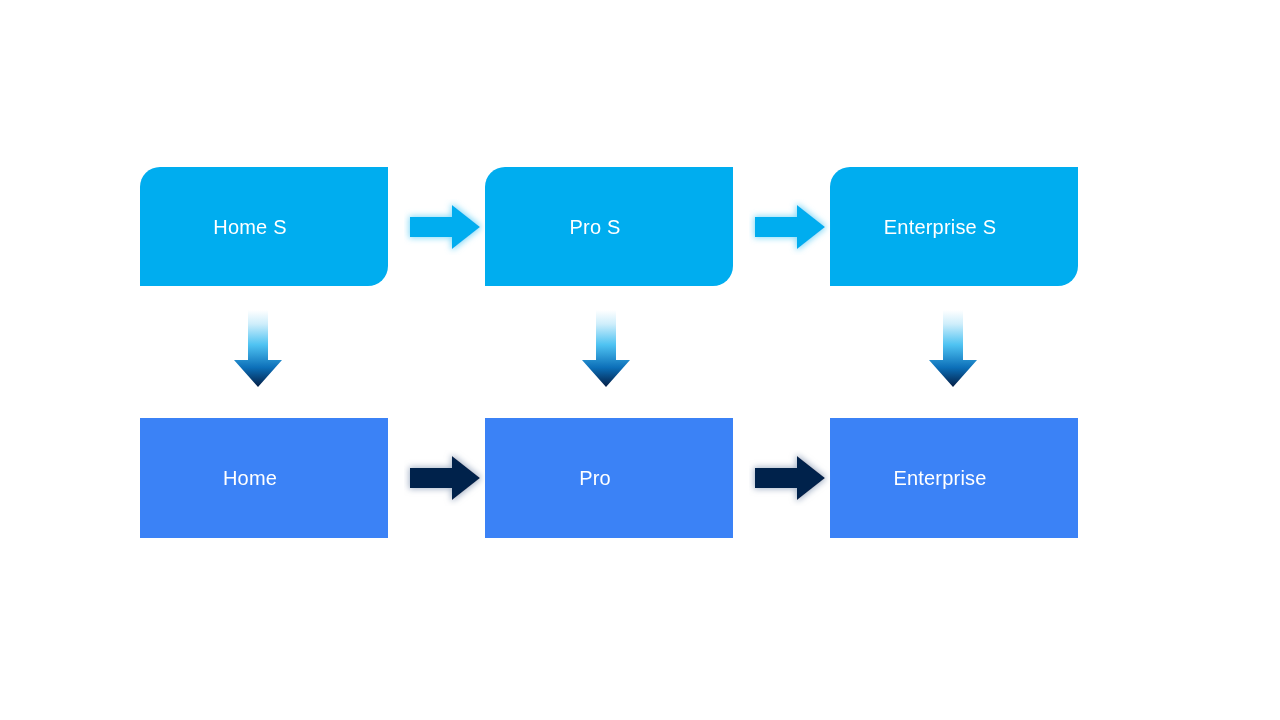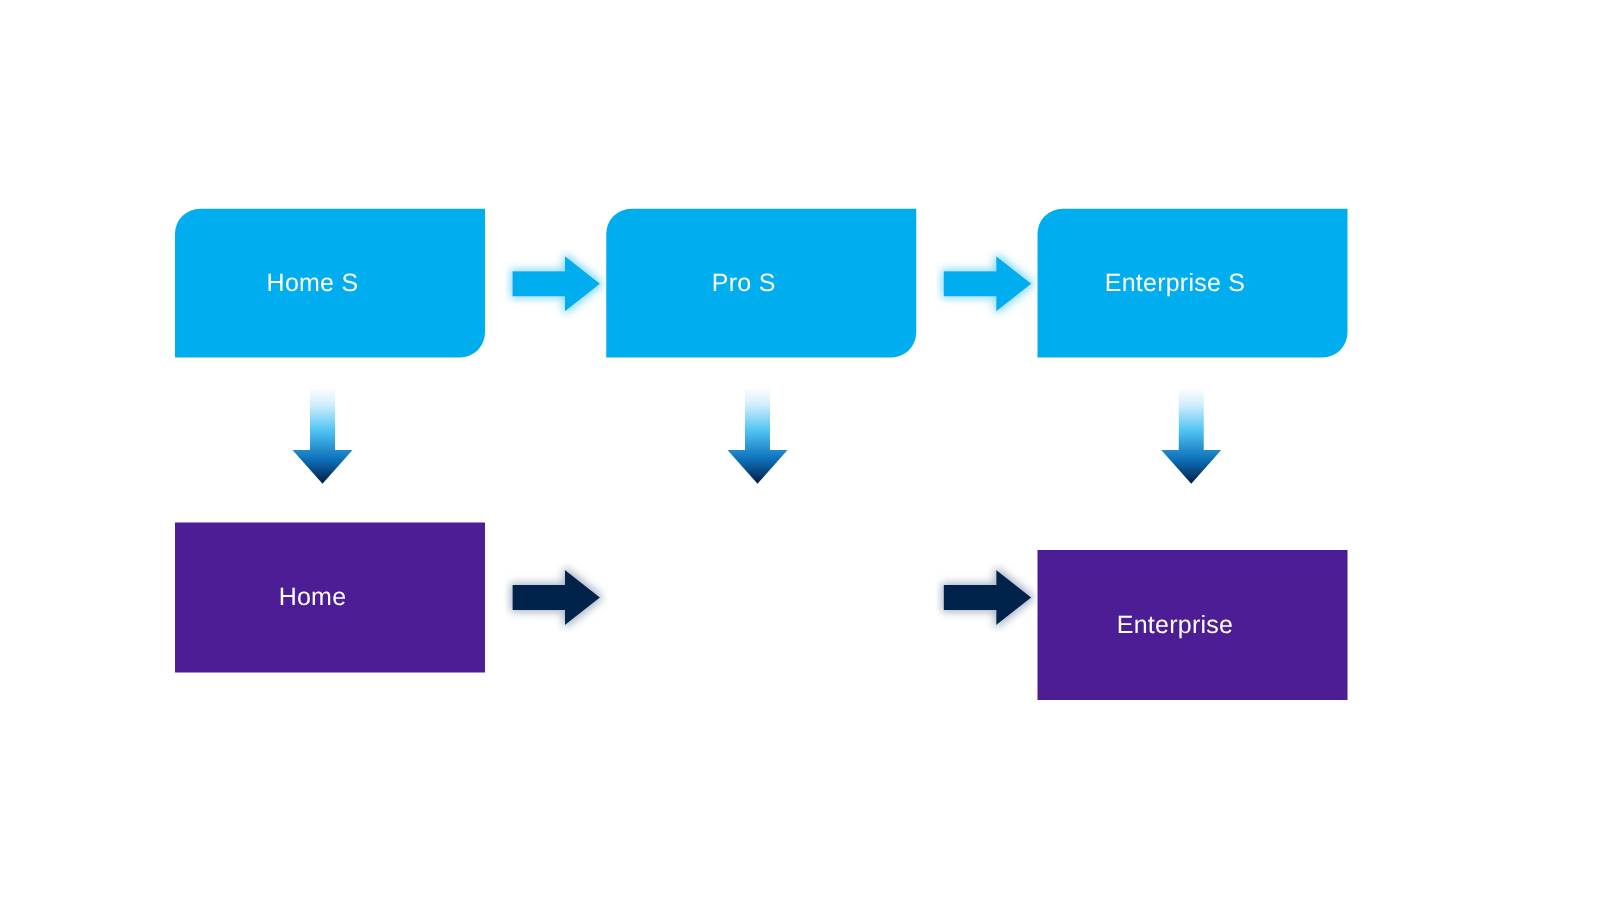--- a/index.html
+++ b/index.html
@@ -39,21 +39,21 @@
     user-select: none;
   }
 
   
   .node--service {
     background: #00ADEF;
     border-radius: 20px 0 20px 0;
   }
   
   .node--product {
-    background: #4c1d95;
+    background: #3b82f6;
     border-radius: 0;
   }
 
   .node-label {
     pointer-events: none;
     white-space: nowrap;
     transform: translateX(-14px);
   }
 
   
@@ -114,22 +114,25 @@
   </div>
 
   <div class="node node--service" style="left:485px; top:167px; width:248px; height:119px;">
     <span class="node-label">Pro S</span>
   </div>
 
   <div class="node node--product" style="left:140px; top:418px; width:248px; height:120px;">
     <span class="node-label">Home</span>
   </div>
 
+  <div class="node node--product" style="left:485px; top:418px; width:248px; height:120px;">
+    <span class="node-label">Pro</span>
+  </div>
 
-  <div class="node node--product" style="left:830px; top:440px; width:248px; height:120px;">
+  <div class="node node--product" style="left:830px; top:418px; width:248px; height:120px;">
     <span class="node-label">Enterprise</span>
   </div>
 
   <div class="arrow" style="left:404px; top:199px;">
     <svg width="82" height="56" viewBox="0 0 82 56">
       <polygon points="6,18 48,18 48,6 76,28 48,50 48,38 6,38" fill="#00ADEF" filter="url(#glowCyan)"></polygon>
     </svg>
   </div>
 
   <div class="arrow" style="left:749px; top:199px;">

